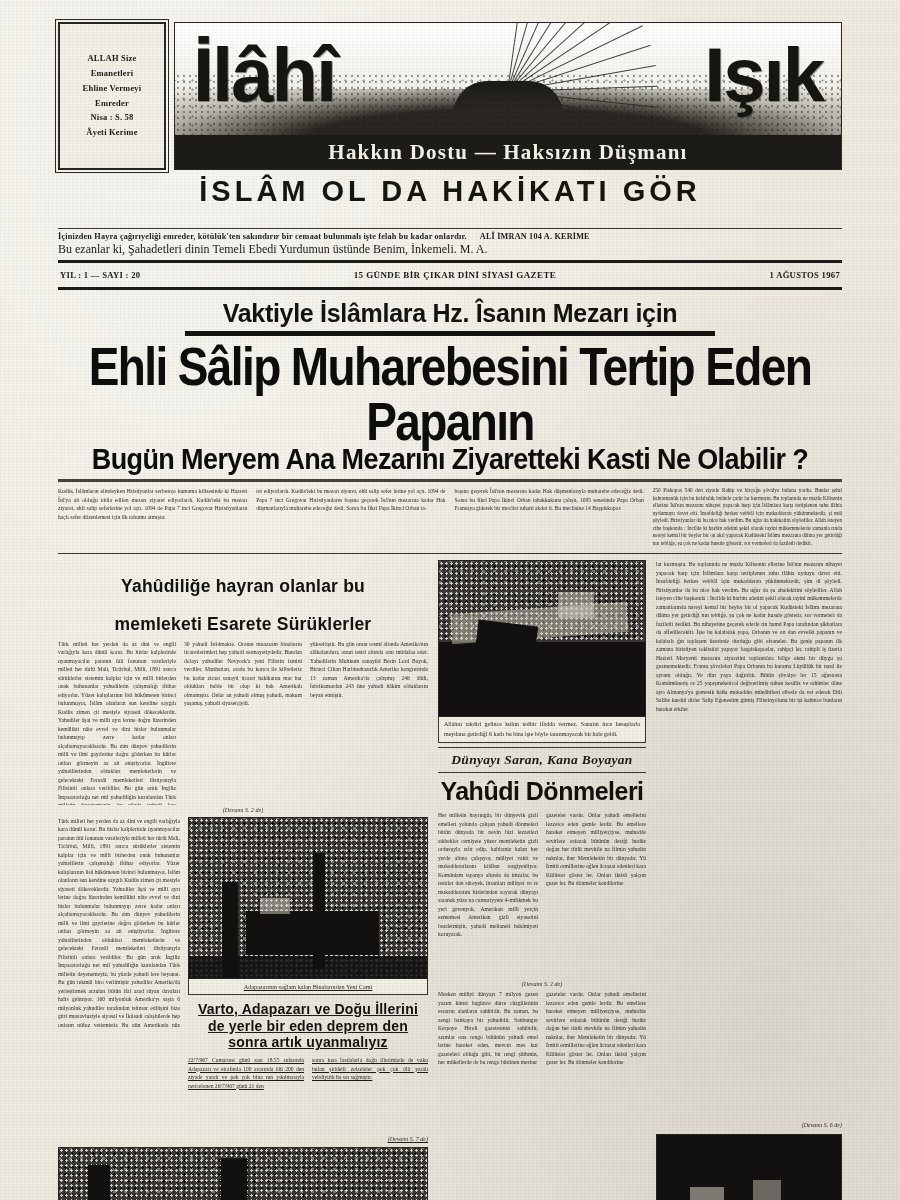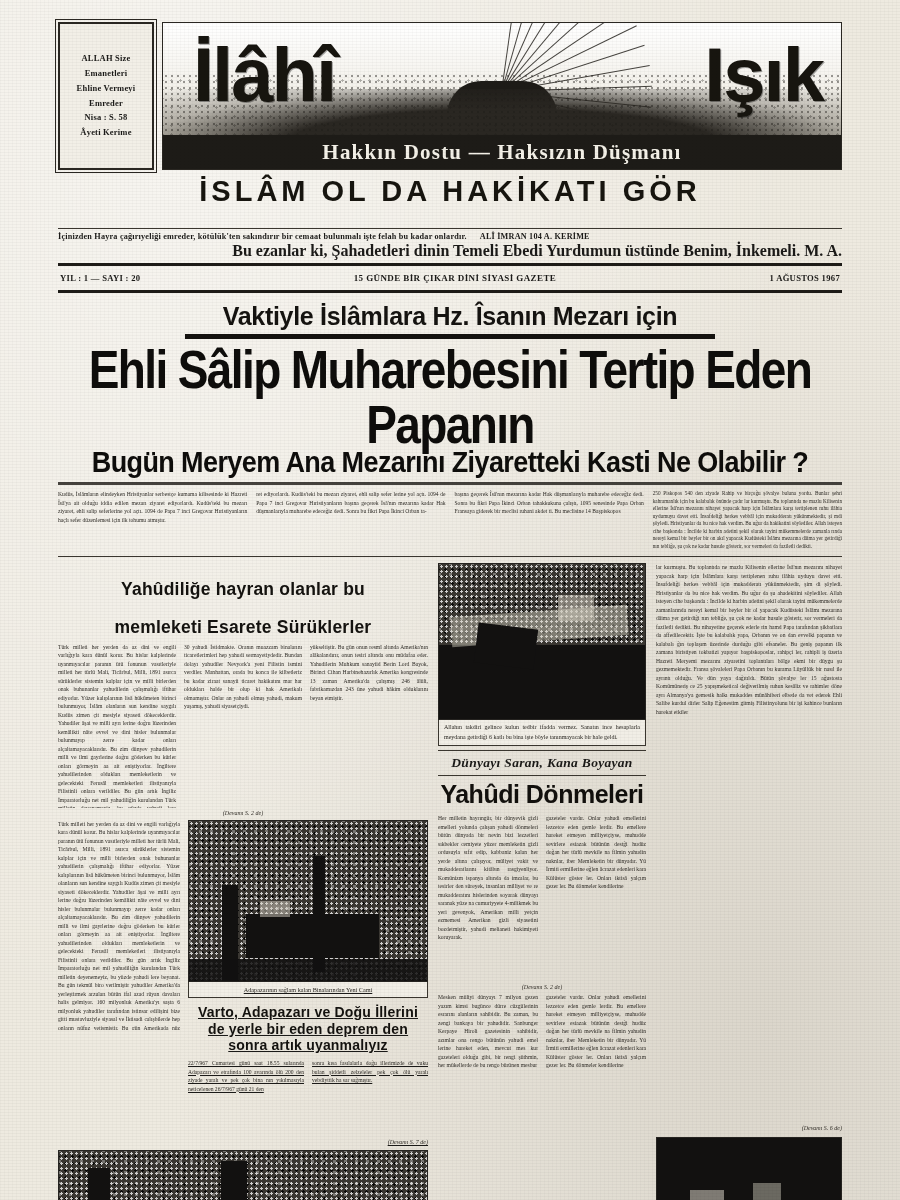--- a/index.html
+++ b/index.html
@@ -22,21 +22,21 @@
     position:absolute;inset:0;pointer-events:none;
     background-image:
       repeating-linear-gradient(0deg, rgba(0,0,0,.035) 0 1px, rgba(0,0,0,0) 1px 3px),
       repeating-linear-gradient(90deg, rgba(0,0,0,.025) 0 1px, rgba(0,0,0,0) 1px 4px);
     opacity:.75;mix-blend-mode:multiply;
   }
 
   
   .masthead{display:flex;align-items:stretch;gap:8px;height:148px;}
   .verse-box{
-    width:96px;border:2px solid #2a2722;outline:1px solid #2a2722;outline-offset:2px;
+    width:108px;border:2px solid #2a2722;outline:1px solid #2a2722;outline-offset:2px;
     padding:6px 4px;text-align:center;box-sizing:border-box;
     display:flex;flex-direction:column;justify-content:center;gap:5px;
     background:#f2efe7;
   }
   .verse-box .vl{font-size:8.5px;font-weight:bold;letter-spacing:.2px;line-height:1.15;}
   .verse-box.right{text-align:justify;gap:4px;}
   .verse-box.right .vl{font-size:8px;font-weight:bold;text-align:justify;line-height:1.3;}
   .verse-box.right .src{text-align:left;font-size:8px;}
 
   .flag{
@@ -64,21 +64,21 @@
   .speckle{
     position:absolute;left:0;right:0;bottom:0;height:62px;
     background-image:
       radial-gradient(rgba(30,28,24,.8) 1px, transparent 1.3px),
       radial-gradient(rgba(30,28,24,.55) 1px, transparent 1.3px);
     background-size:6px 6px, 9px 9px;
     background-position:0 0, 4px 3px;
     opacity:.55;
   }
   .flagtitle{
-    position:absolute;left:12px;right:0;top:4px;height:96px;
+    position:absolute;left:0;right:0;top:4px;height:96px;
     display:flex;align-items:center;justify-content:space-between;
     padding:0 18px;box-sizing:border-box;
     font-family:"Liberation Sans", sans-serif;
     font-weight:bold;font-size:76px;line-height:.92;color:#17150f;
     letter-spacing:-2px;
     text-shadow:1px 1px 0 rgba(0,0,0,.35);
   }
   .flagtitle span{display:inline-block;}
   .slogan{
     height:34px;background:#1d1b17;color:#f4f1e8;
@@ -88,21 +88,21 @@
   }
   .bigmotto{
     text-align:center;font-family:"Liberation Sans", sans-serif;
     font-weight:bold;font-size:29px;letter-spacing:4px;margin:5px 0 20px;color:#17150f;
   }
   .motto-rule{border-top:1px solid #3a362f;margin:0 0 2px;}
   .subline1{
     font-size:8.2px;text-align:left;letter-spacing:.2px;margin:3px 0 1px;font-weight:bold;
   }
   .subline2{
-    font-size:16px;text-align:right;font-weight:bold;margin:1px 0 3px;
+    font-size:12px;text-align:left;font-weight:normal;margin:1px 0 3px;
   }
   .inforow{
     display:flex;align-items:center;justify-content:space-between;
     border-top:3px solid #1d1b17;border-bottom:3px solid #1d1b17;
     padding:7px 2px;font-size:8.6px;font-weight:bold;letter-spacing:.3px;
   }
   .inforow .mid{font-size:9px;letter-spacing:.4px;}
 
   
   .kicker{

